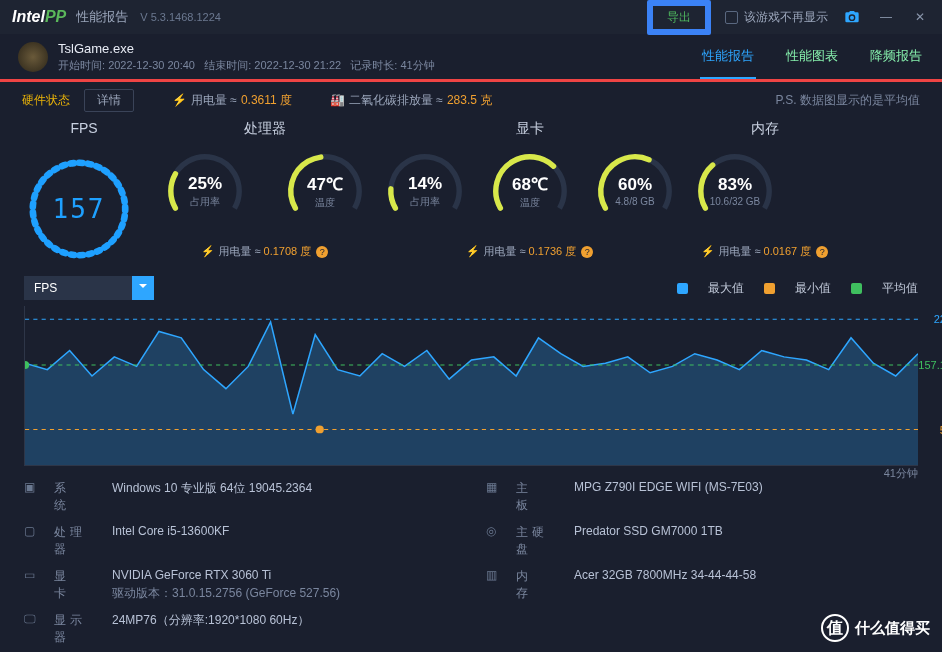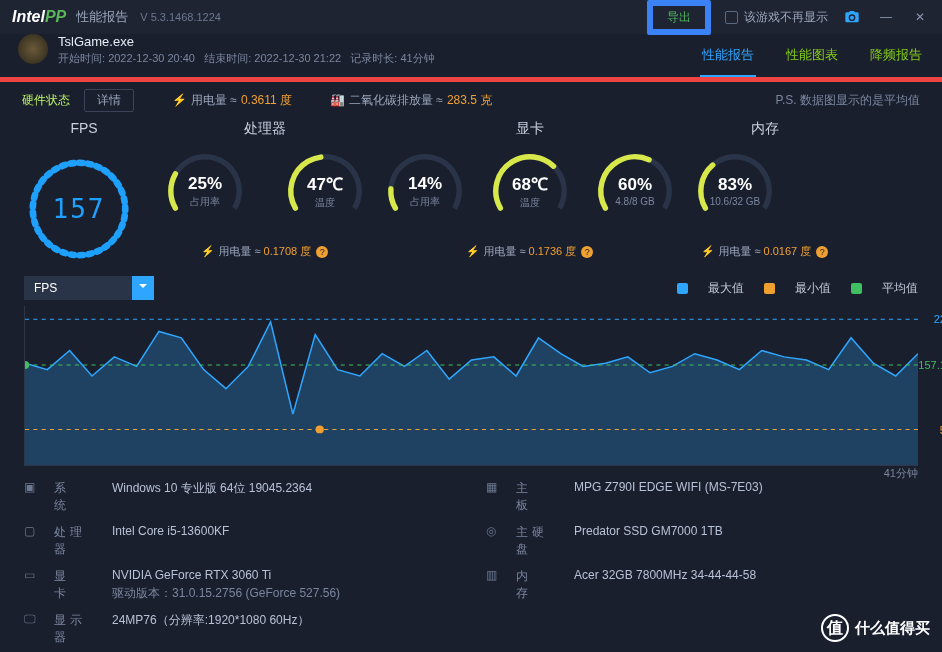--- a/index.html
+++ b/index.html
@@ -25,32 +25,32 @@
 .export-btn {
   border: 6px solid #3b82f6; color: #4fb85f;
   padding: 3px 14px; border-radius: 2px; background: transparent;
   font-size: 12px; cursor: pointer;
 }
 .checkbox-row { display: flex; align-items: center; gap: 6px; color: #9ba6bb; }
 .chk { width: 13px; height: 13px; border: 1px solid #5a6880; border-radius: 2px; }
 .icon-btn { width: 20px; height: 20px; color: #8a96ac; cursor: pointer; display: flex; align-items: center; justify-content: center; }
 
 .subhead {
-  height: 48px; display: flex; 
-  padding: 0 18px; border-bottom: 5px solid #ef4444;
+  height: 48px; display: flex; align-items: center;
+  padding: 0 18px; border-bottom: 3px solid #ef4444;
 }
 .game-icon { width: 30px; height: 30px; border-radius: 50%; background: radial-gradient(circle,#6a5a3a,#2a2418); margin-right: 10px; }
 .game-meta .name { color: #e8ecf5; font-size: 13px; }
 .game-meta .times { color: #7a869e; font-size: 11px; margin-top: 2px; }
 .tabs { margin-left: auto; display: flex; gap: 28px; font-size: 13px; }
-.tab { color: #84cc16; padding: 12px 2px; cursor: pointer; }
+.tab { color: #86efac; padding: 12px 2px; cursor: pointer; }
 .tab.active { color: #2ea6ff; border-bottom: 2px solid #2ea6ff; }
 
 .statusbar { height: 36px; display: flex; align-items: center; padding: 0 22px; gap: 14px; font-size: 12px; }
-.hw-status { color: #bef264; }
+.hw-status { color: #eab308; }
 .detail-btn { border: 1px solid #3a4358; background: transparent; color: #9ba6bb; padding: 2px 12px; border-radius: 2px; cursor: pointer; font-size: 12px; }
 .stat-chip { color: #9ba6bb; display: flex; align-items: center; gap: 4px; }
 .stat-chip .val { color: #f0a030; }
 .ps-note { margin-left: auto; color: #7a869e; }
 
 .gauges { display: flex; padding: 2px 24px 0; gap: 10px; }
 .group { flex: 0 0 auto; }
 .group-title { text-align: center; color: #c8d0e0; font-size: 14px; margin-bottom: 8px; }
 .gauge-row { display: flex; gap: 12px; justify-content: space-between; }
 .gauge {

